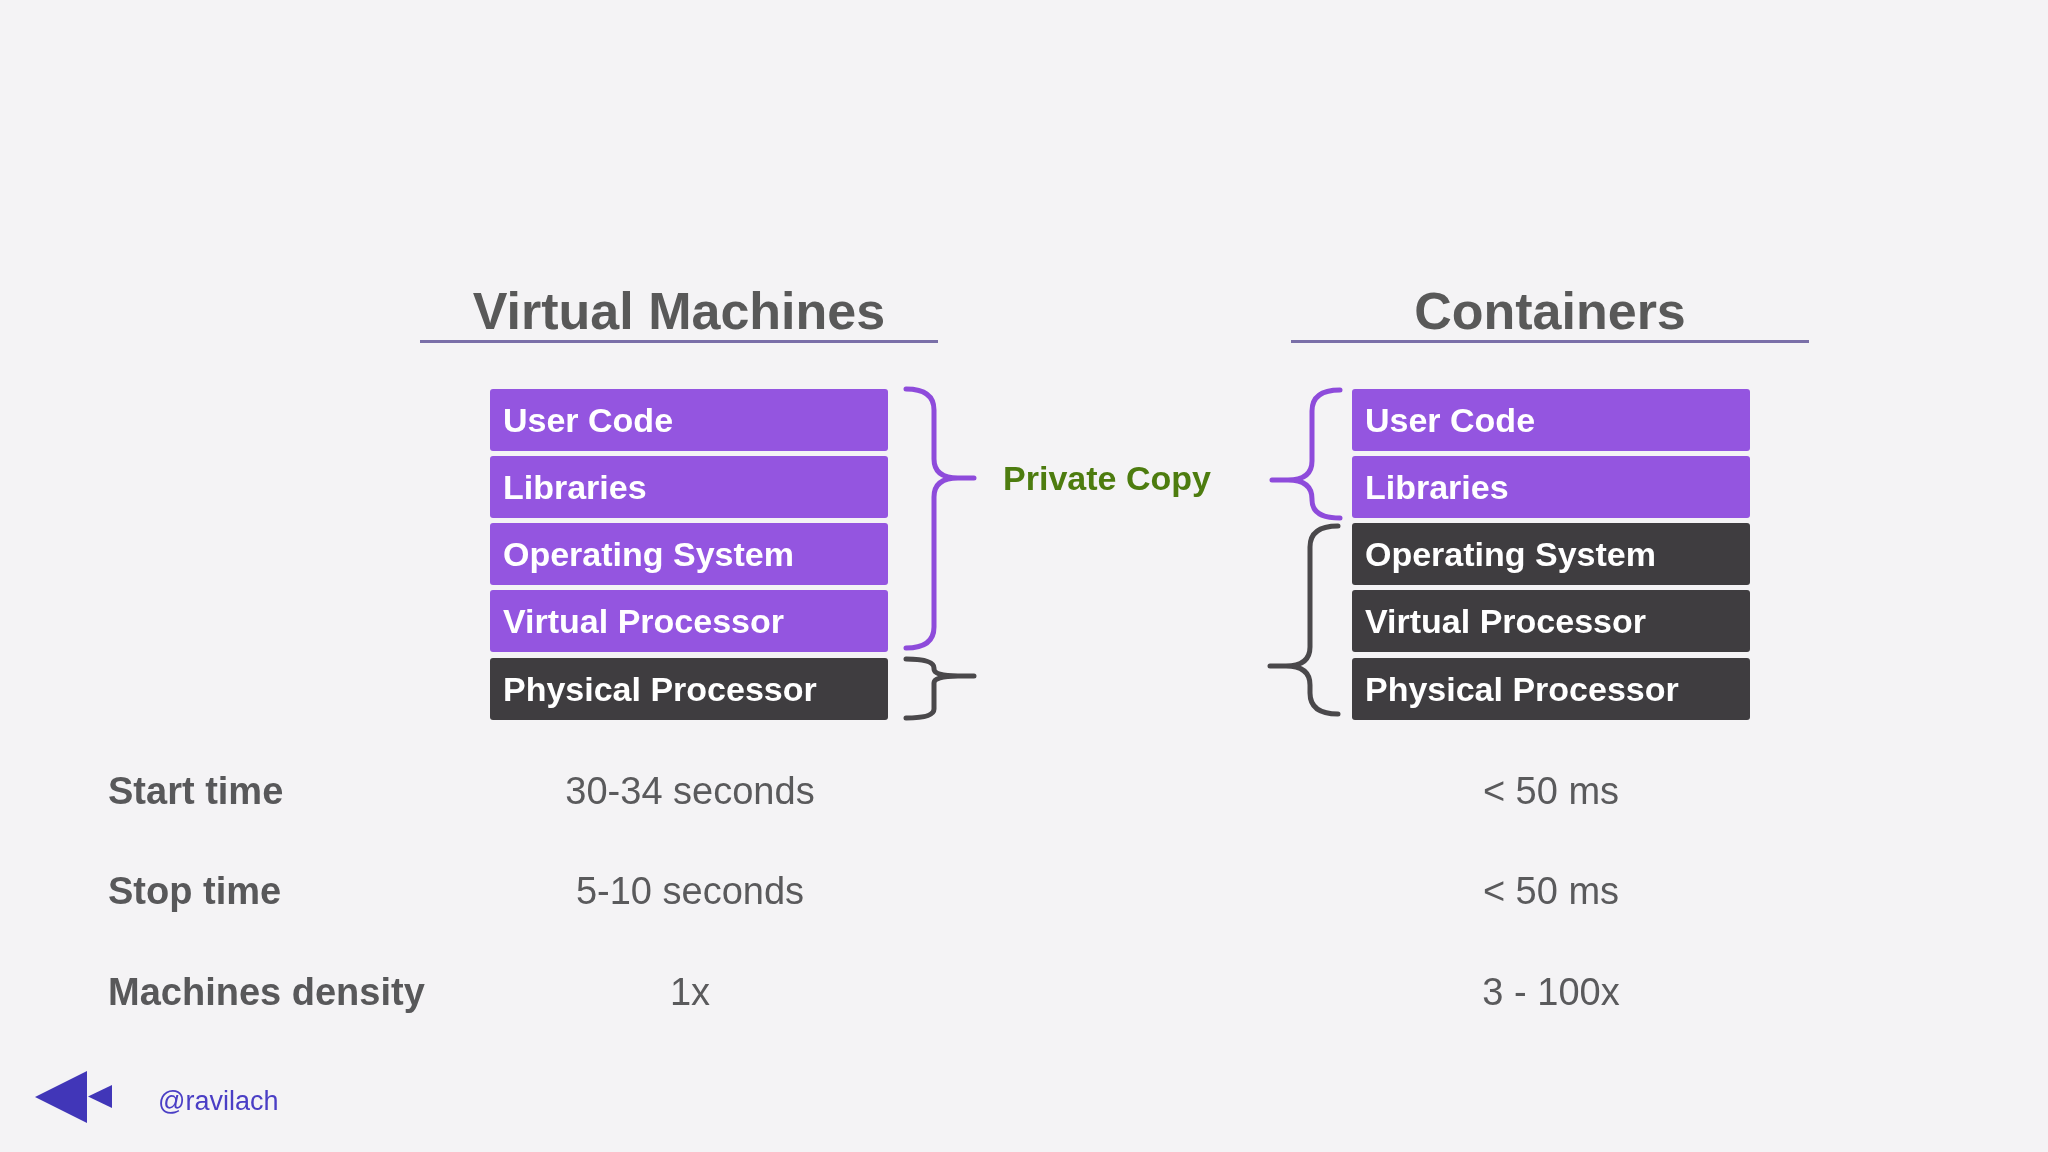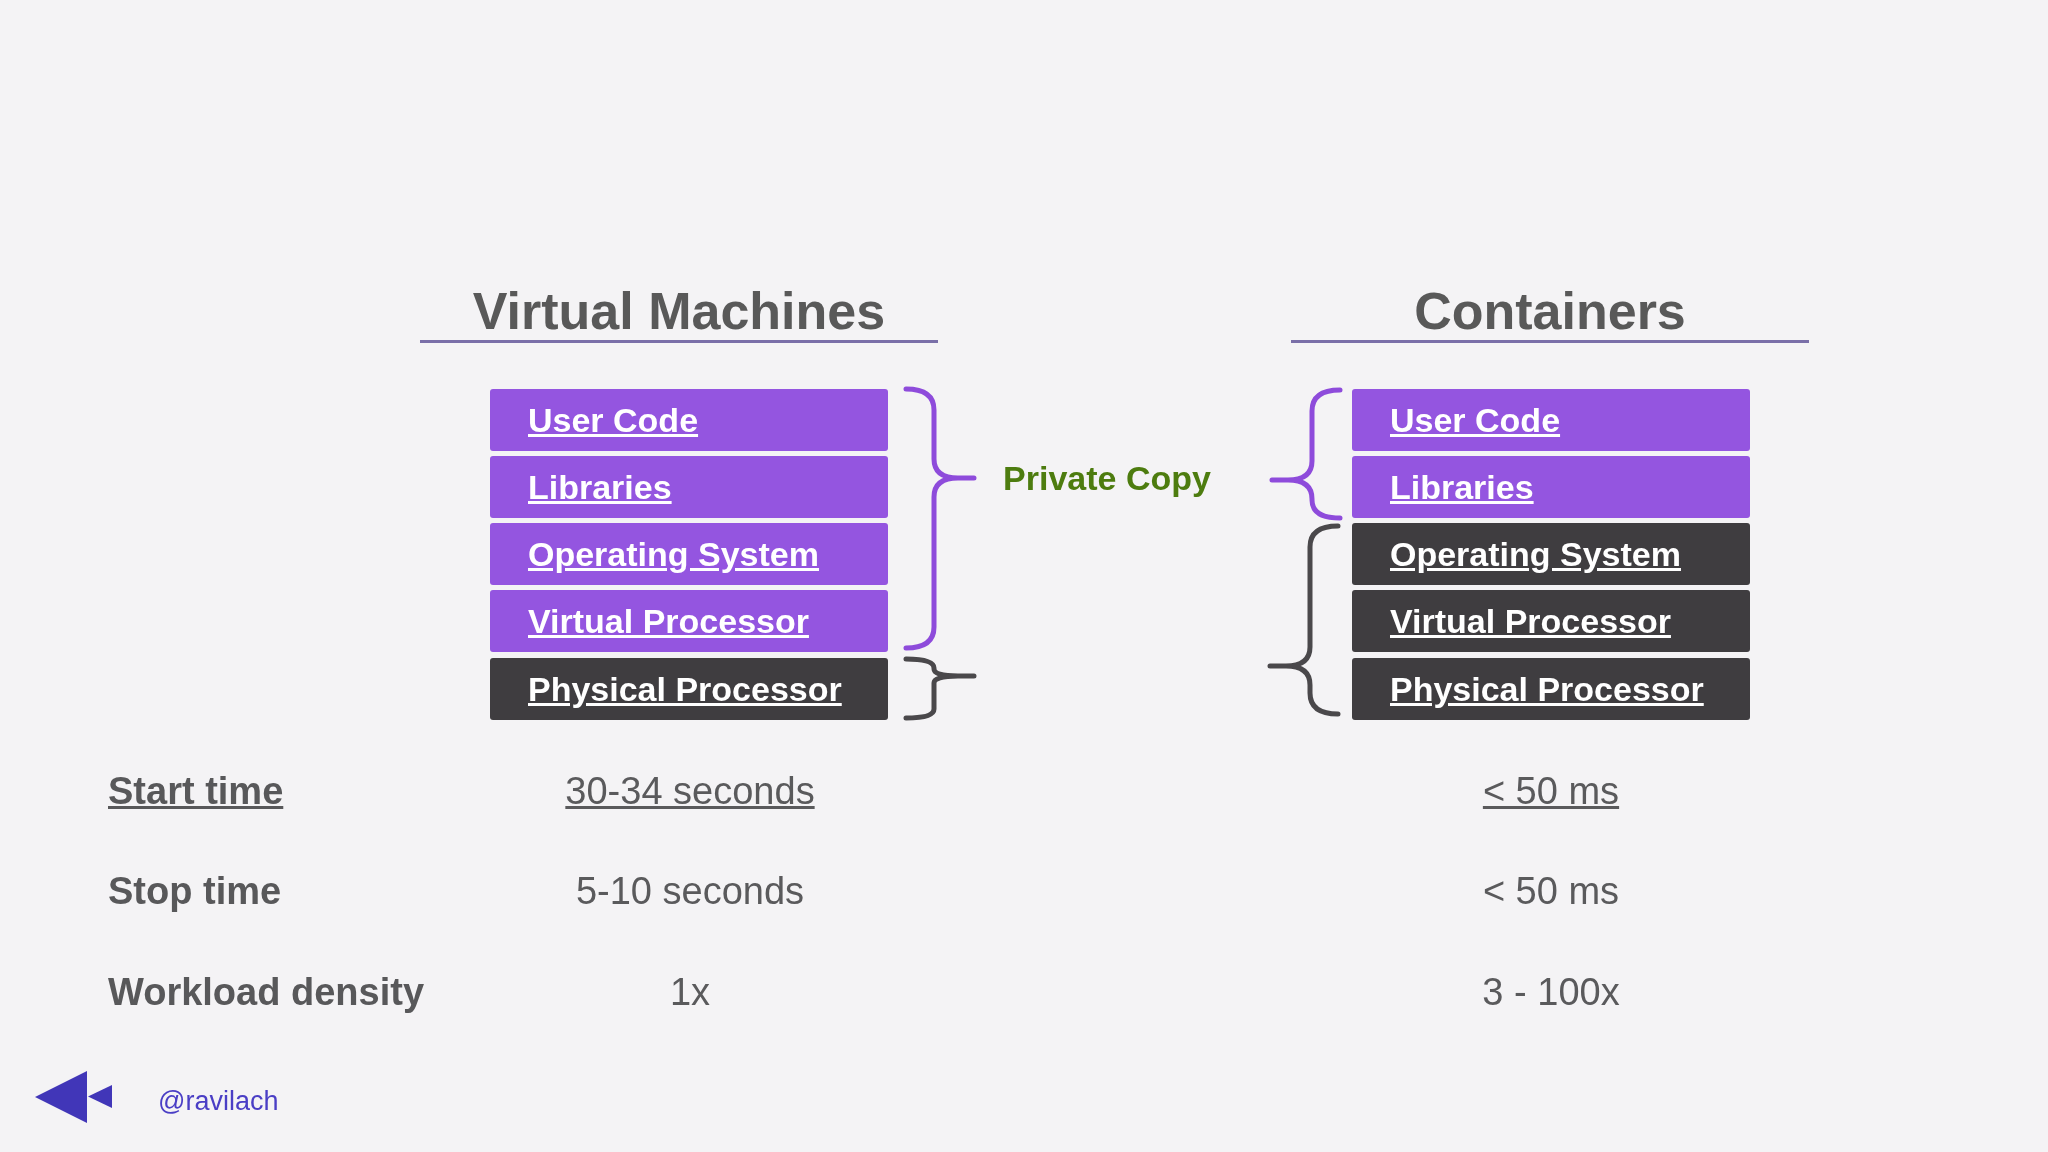--- a/index.html
+++ b/index.html
@@ -25,24 +25,23 @@
   .col-header.vm{left:420px;}
   .col-header.ct{left:1291px;}
   .header-rule{
     top:340px;width:518px;height:3px;background:#7a6fa8;
   }
   .header-rule.vm{left:420px;}
   .header-rule.ct{left:1291px;}
   .layer{
     width:398px;height:62px;border-radius:3px;
     display:flex;align-items:center;
-    padding-left:38px;box-sizing:border-box;
+    padding-left:13px;box-sizing:border-box;
     font-size:34px;font-weight:700;color:#ffffff;
     white-space:nowrap;
-    text-decoration:underline;
   }
   .layer.private{background:#9455e0;}
   .layer.shared{background:#3f3d40;}
   .vm-col .layer{left:490px;}
   .ct-col .layer{left:1352px;}
   .legend-label{
     width:300px;text-align:center;line-height:44px;
     font-size:34px;font-weight:700;white-space:nowrap;
   }
   .legend-label.private{left:957px;top:456px;color:#4d7c0f;}
@@ -50,21 +49,21 @@
   .metric-label{
     left:108px;width:420px;height:46px;line-height:46px;
     font-size:38px;font-weight:700;color:#58585a;white-space:nowrap;
   }
   .metric-value{
     width:580px;height:46px;line-height:46px;text-align:center;
     font-size:38px;font-weight:400;color:#5a5a5c;white-space:nowrap;
   }
   .metric-value.vm{left:400px;}
   .metric-value.ct{left:1261px;}
-  .row1{top:768px;text-decoration:underline;} .row2{top:868px;} .row3{top:969px;}
+  .row1{top:768px;} .row2{top:868px;} .row3{top:969px;}
   .braces{left:0;top:0;pointer-events:none;}
   .footer-handle{
     left:158px;top:1084px;font-size:27px;font-weight:400;
     color:#4a3ec5;line-height:34px;
   }
   .logo{left:33px;top:1068px;}
 </style>
 </head>
 <body>
 
@@ -103,21 +102,21 @@
 
   <div>
     <div class="abs metric-label row1">Start time</div>
     <div class="abs metric-value vm row1">30-34 seconds</div>
     <div class="abs metric-value ct row1">&lt; 50 ms</div>
 
     <div class="abs metric-label row2">Stop time</div>
     <div class="abs metric-value vm row2">5-10 seconds</div>
     <div class="abs metric-value ct row2">&lt; 50 ms</div>
 
-    <div class="abs metric-label row3">Workload density</div>
+    <div class="abs metric-label row3">Machines density</div>
     <div class="abs metric-value vm row3">1x</div>
     <div class="abs metric-value ct row3">3 - 100x</div>
   </div>
 
   <svg class="abs logo" width="82" height="56" viewBox="0 0 82 56">
     <polygon points="2,29 54,3 54,55" fill="#4136b8"></polygon>
     <polygon points="55,28.5 79,17 79,40" fill="#4136b8"></polygon>
   </svg>
   <div class="abs footer-handle">@ravilach</div>
 

